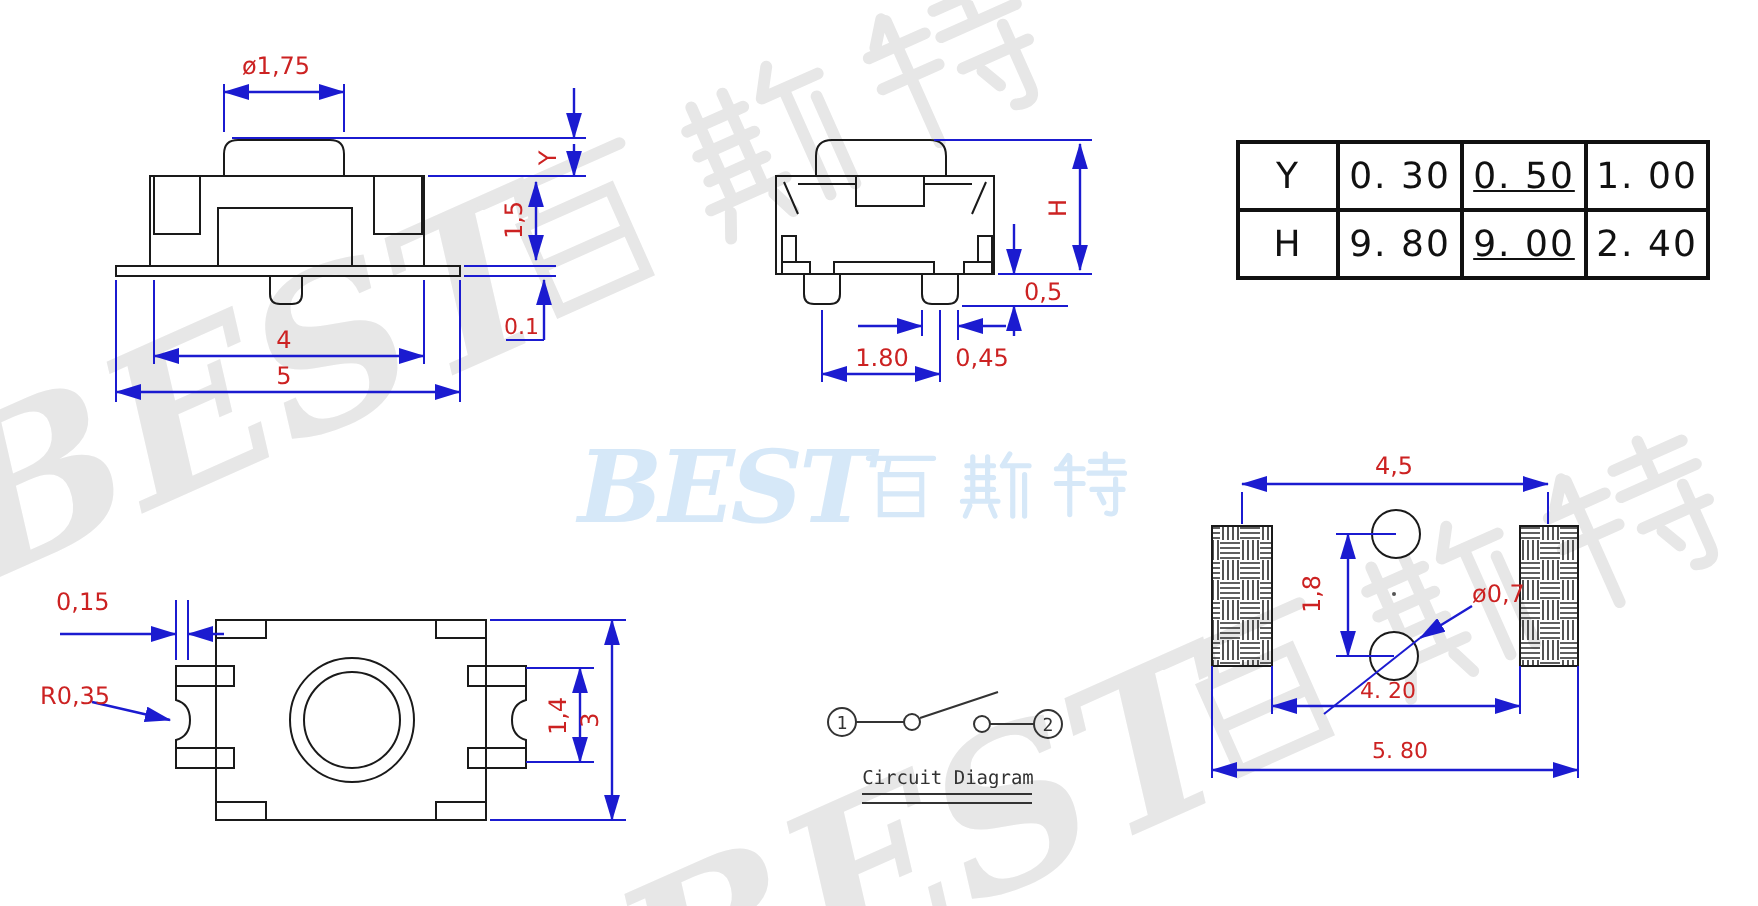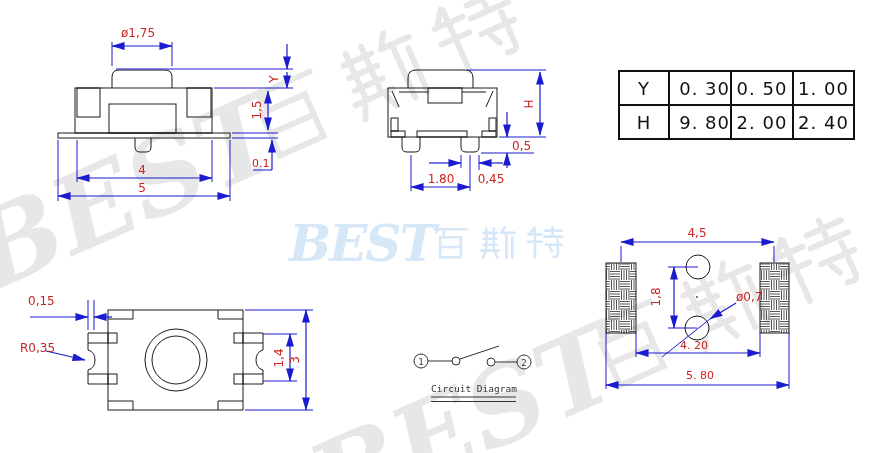--- a/index.html
+++ b/index.html
@@ -18,22 +18,22 @@
   
   .wm-gray text{font:italic bold 105px "DejaVu Serif",serif;fill:#e7e7e7;}
   .wm-gray .wm-cjk{stroke:#e7e7e7;}
   .wm-blue text{font:italic bold 50px "DejaVu Serif",serif;fill:#d6e8f8;letter-spacing:-2px;}
   .wm-blue .wm-cjk{stroke:#d6e8f8;}
   
   #spec-table{position:absolute;left:618px;top:70px;border-collapse:collapse;
               font:18px "DejaVu Sans",sans-serif;color:#111;}
   #spec-table td{border:2px solid #111;text-align:center;vertical-align:middle;
                  height:32px;padding:0;letter-spacing:1px;}
-  #spec-table td.c0{width:48px;} #spec-table td.c1{width:60px;text-align:right;}
-  #spec-table td.c2{width:60px;} #spec-table td.c3{width:59px;}
+  #spec-table td.c0{width:48px;} #spec-table td.c1{width:60px;}
+  #spec-table td.c2{width:60px;text-decoration:underline;} #spec-table td.c3{width:59px;}
 </style>
 </head>
 <body>
 
 <div id="stage">
 
 <svg width="879" height="453" viewBox="0 0 879 453">
   <defs>
 
     <marker id="aE" viewBox="0 0 10 6" markerWidth="11" markerHeight="6.6" refX="9.5" refY="3" orient="auto">
@@ -271,19 +271,19 @@
   <tbody>
         <tr>
     <td class="c0">Y</td>
     <td class="c1">0. 30</td>
     <td class="c2">0. 50</td>
     <td class="c3">1. 00</td>
   </tr>
   <tr>
     <td class="c0">H</td>
     <td class="c1">9. 80</td>
-    <td class="c2">2. 00</td>
+    <td class="c2">9. 00</td>
     <td class="c3">2. 40</td>
   </tr>
 </tbody>
     </table>
 
 </div>
 
 </body></html>

